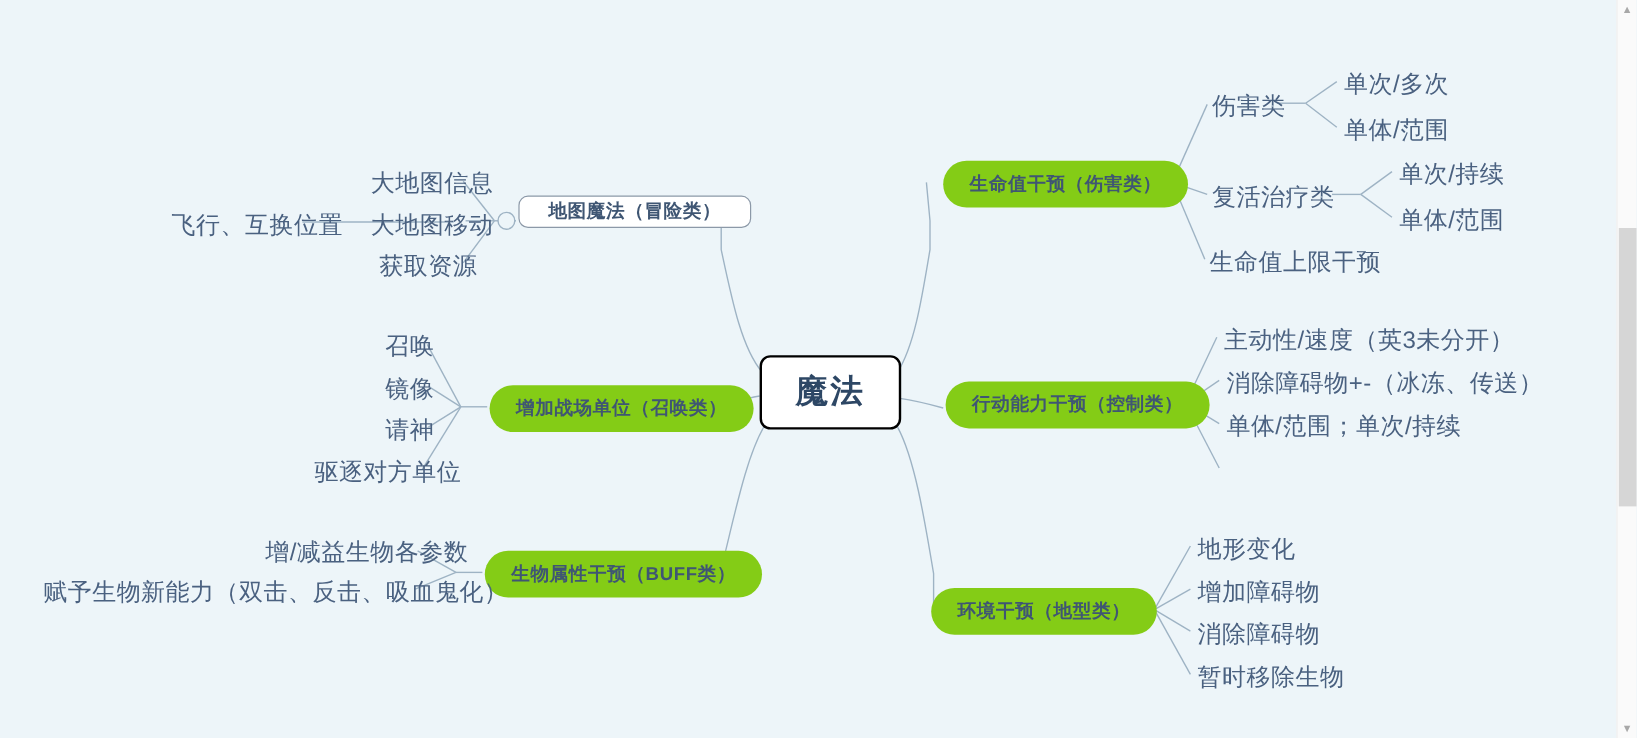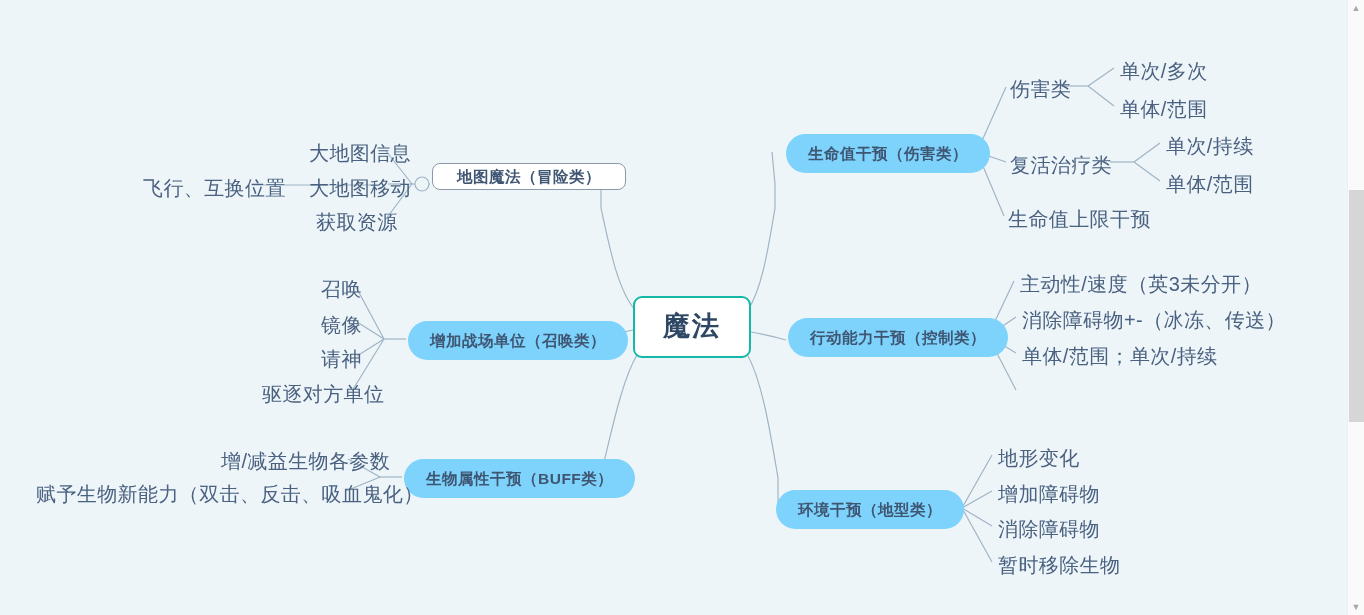--- a/index.html
+++ b/index.html
@@ -37,33 +37,33 @@
   }
   .node {
     position: absolute;
     box-sizing: border-box;
     white-space: nowrap;
     color: #3f5673;
   }
   
   .node.root {
     background: #ffffff;
-    border: 2px solid #14b8a6;
+    border: 2px solid #000000;
     border-radius: 9px;
     font-size: 27px;
     font-weight: bold;
     letter-spacing: 2px;
     color: #2d4765;
     padding: 14px 28px;
     line-height: 1.1;
     box-shadow: 0 0 0 0 rgba(0,0,0,0);
   }
   
   .node.branch {
-    background: #7dd3fc;
+    background: #84cc16;
     border-radius: 22px;
     font-size: 15.5px;
     font-weight: bold;
     letter-spacing: 0.5px;
     color: #3f5673;
     padding: 11px 22px;
     line-height: 1.1;
   }
   
   .node.branch.selected {

